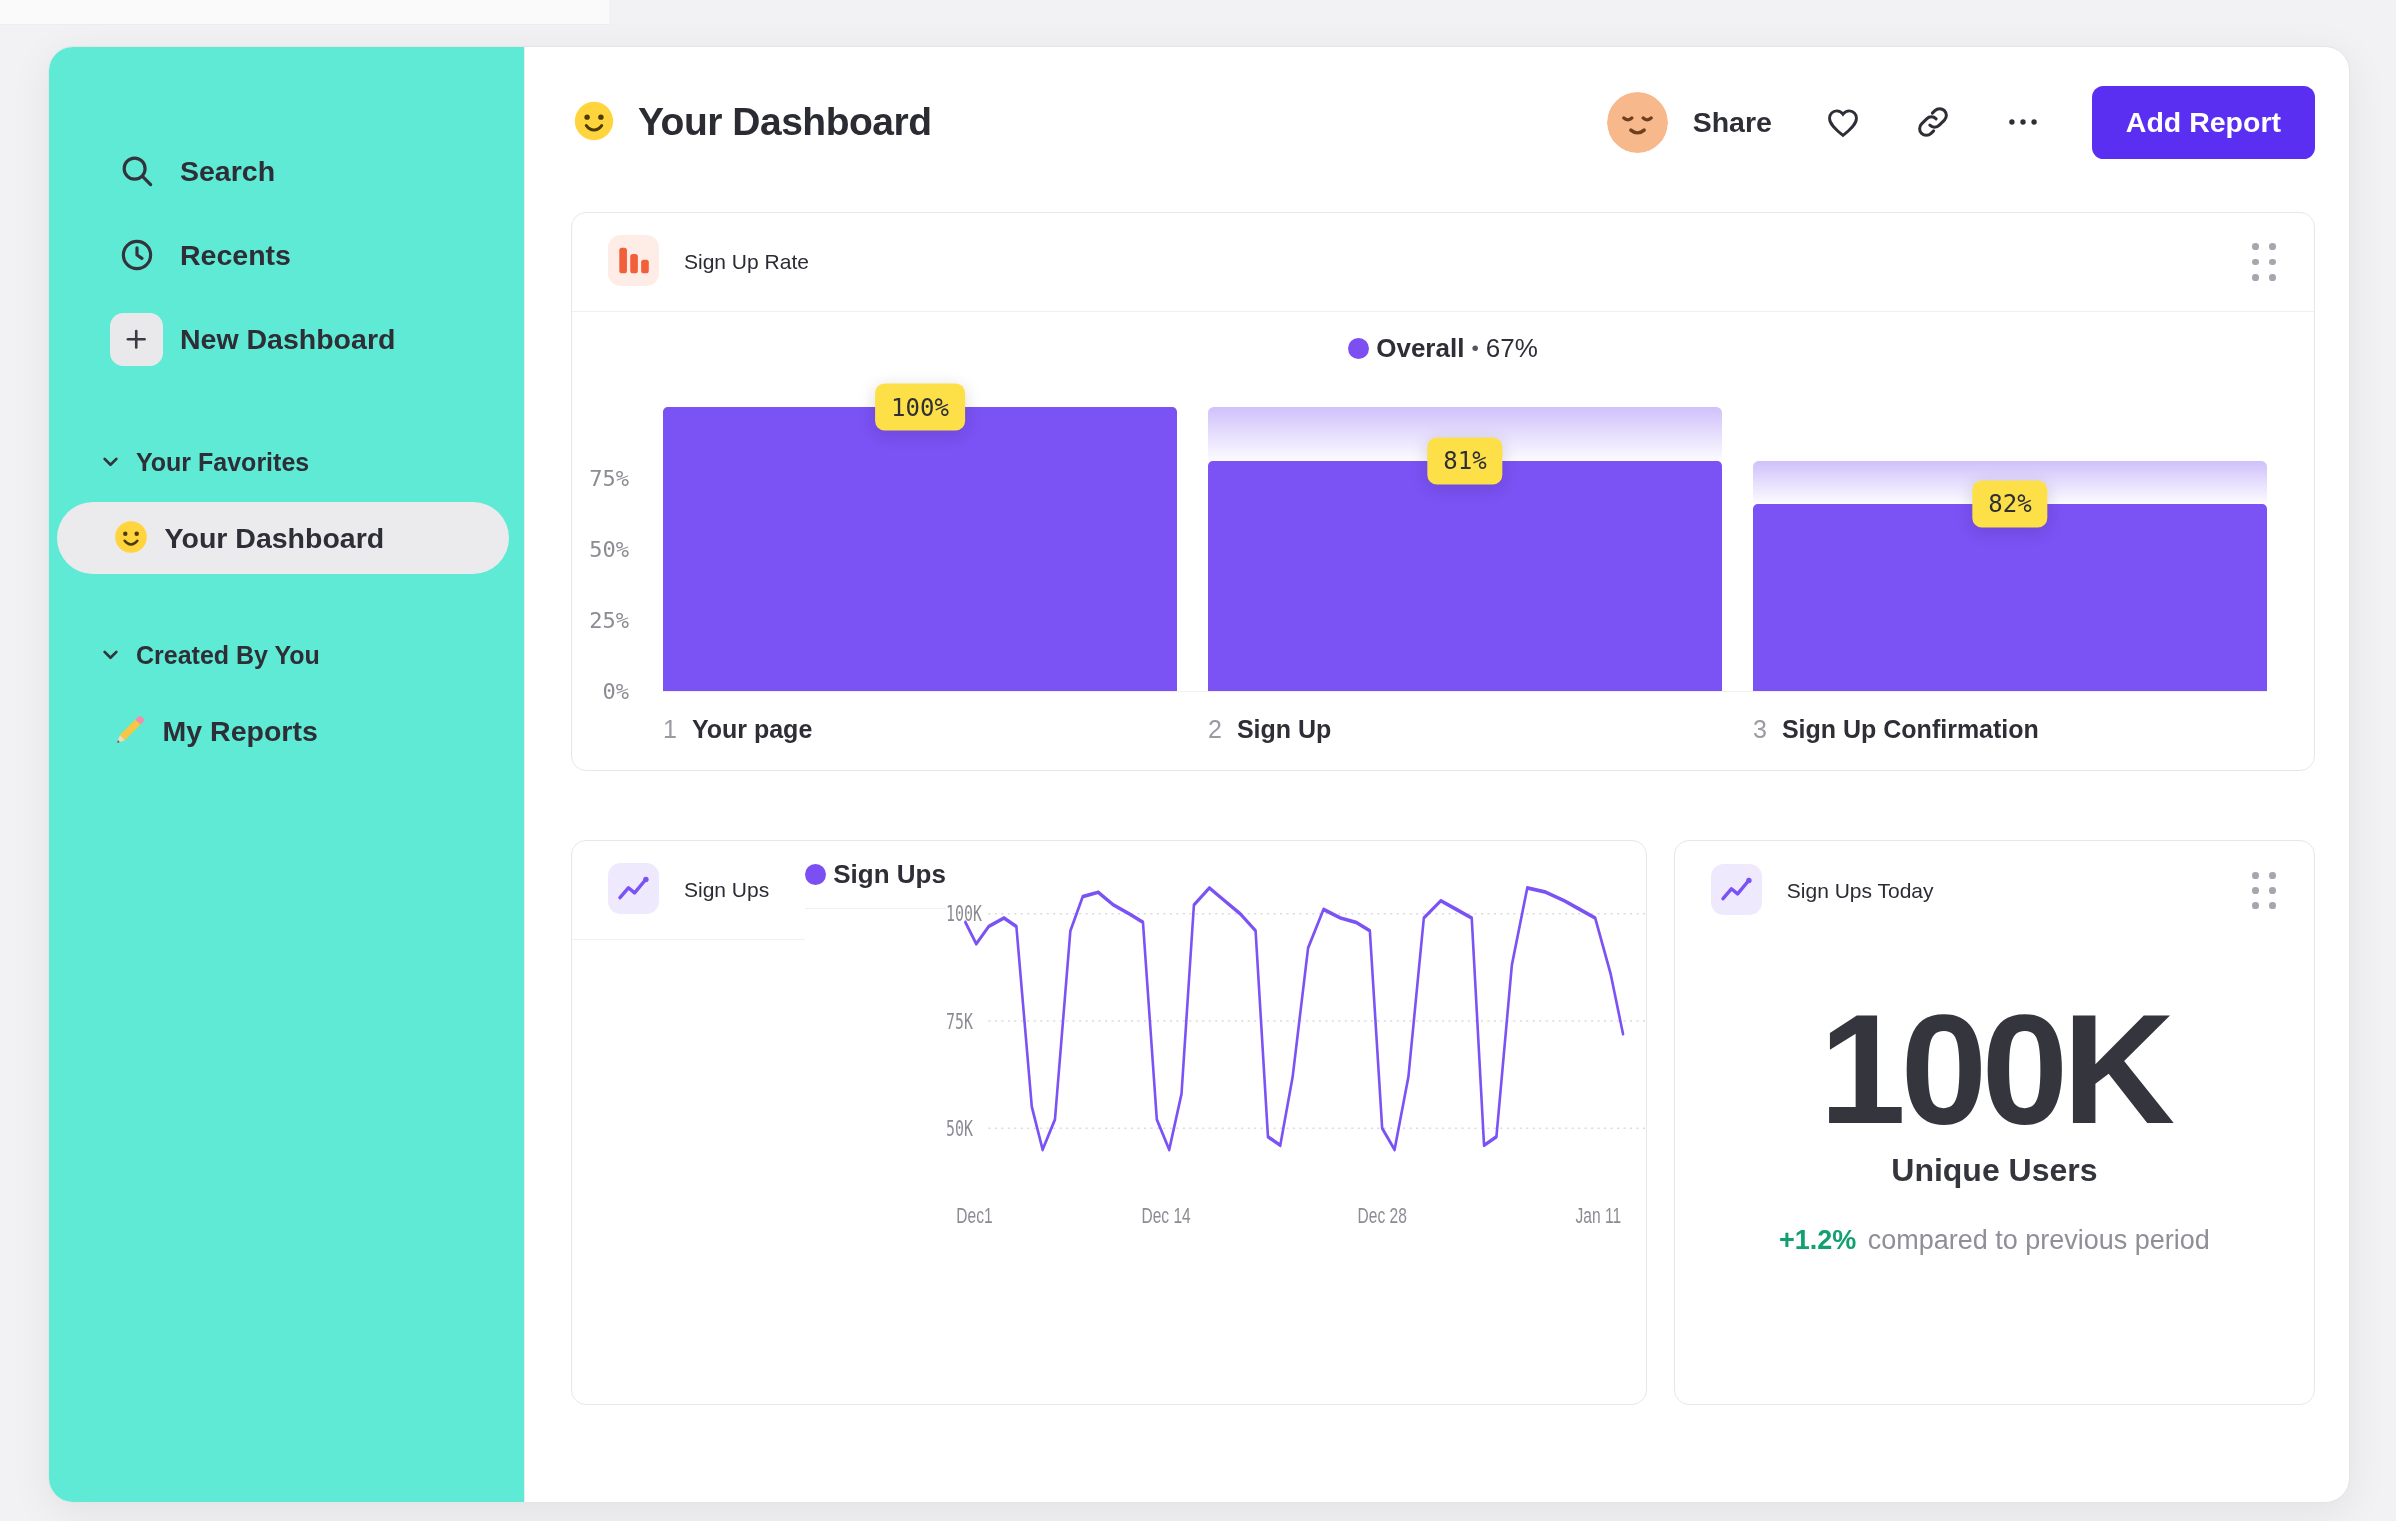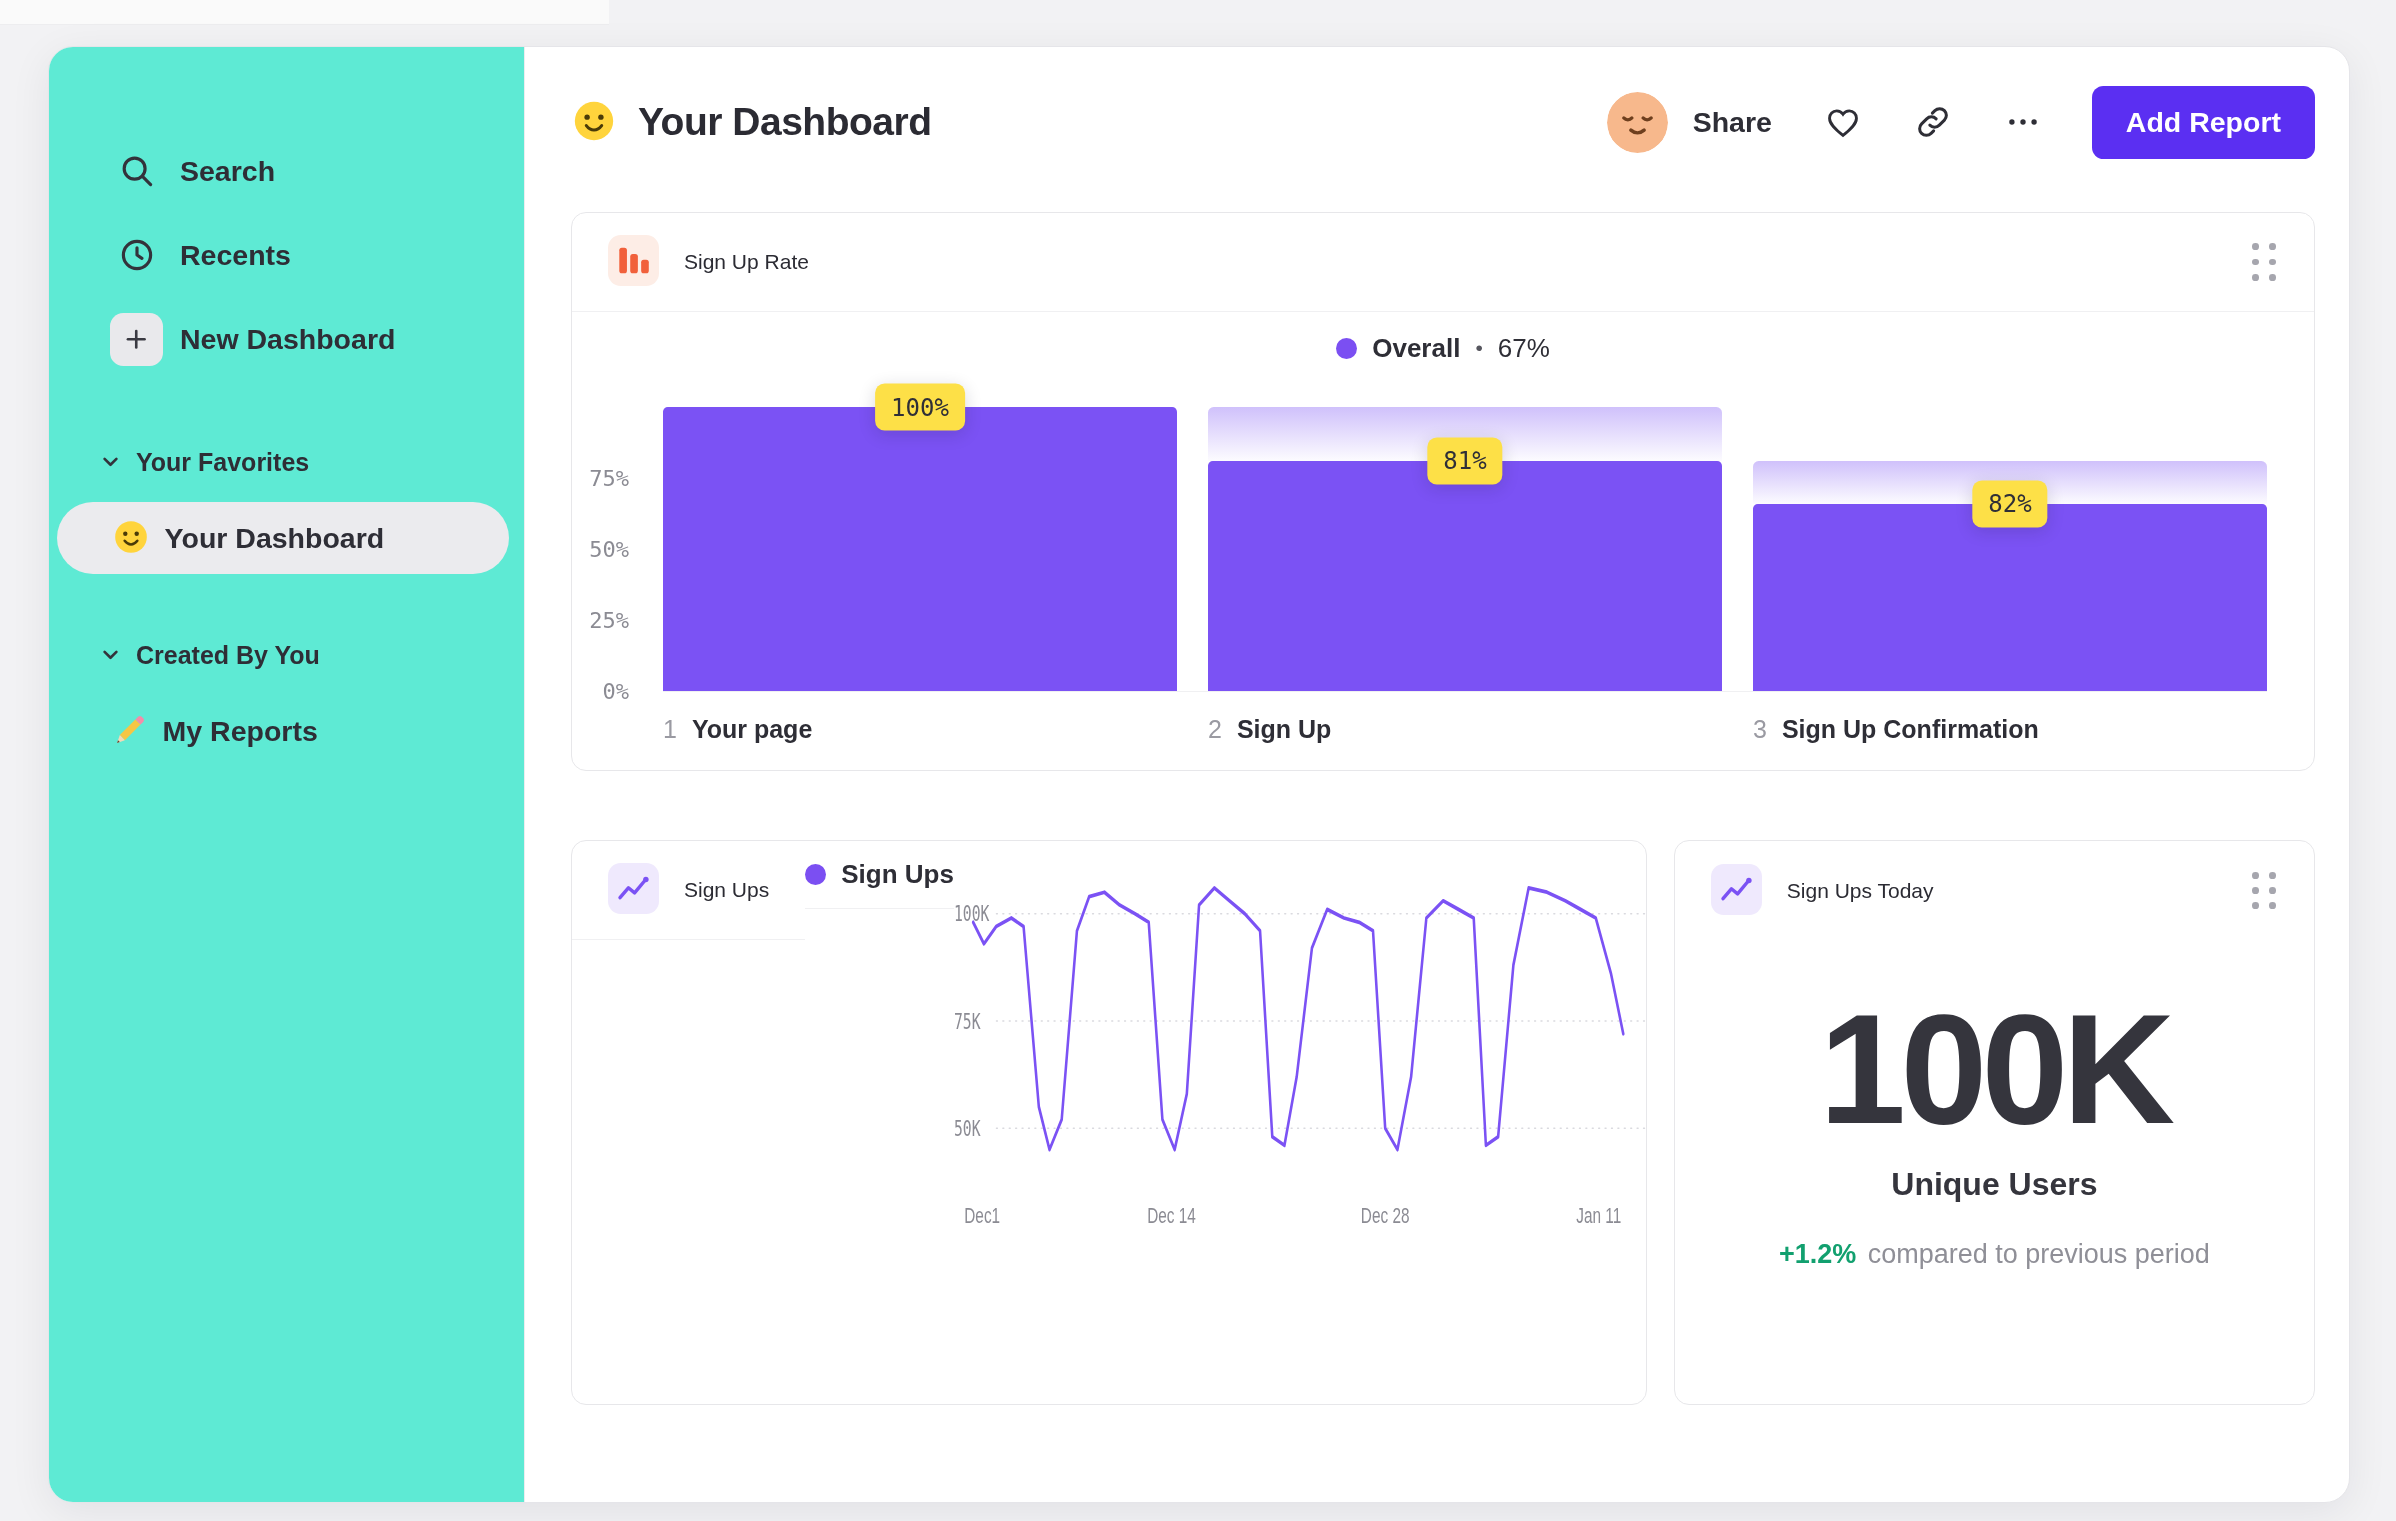--- a/index.html
+++ b/index.html
@@ -31,21 +31,21 @@
   .share-label{font-size:28.5px;font-weight:700;margin-left:25px;cursor:pointer}
   .icon-btn{margin-left:51px;display:flex;cursor:pointer}
   .add-report-btn{margin-left:49px;background:#5B2FF2;color:#fff;font-size:28.5px;font-weight:700;border:none;border-radius:11.4px;padding:20px 34px;cursor:pointer;font-family:inherit}
 
   
   .card{background:#fff;border:1px solid #E7E7EA;border-radius:15px}
   .card-header{height:99px;display:flex;align-items:center;gap:25px;padding:0 36px;border-bottom:1px solid #F0F0F2;flex-shrink:0}
   .card-title{font-size:21px;font-weight:400;color:#2B2B33}
   .drag{margin-left:auto;display:grid;grid-template-columns:repeat(2,8.6px);grid-gap:8.6px;cursor:grab}
   .drag i{width:6.7px;height:6.7px;border-radius:50%;background:#A6A6AE}
-  .legend-row{height:72px;display:flex;align-items:center;justify-content:center;gap:15px;flex-shrink:0}
+  .legend-row{height:72px;display:flex;align-items:center;justify-content:center;gap:7px;flex-shrink:0}
   .legend-dot{width:21px;height:21px;border-radius:50%;background:#7B4FF2}
   .legend-label{font-size:26px;font-weight:700;color:#2E2E36}
   .legend-sep{font-size:21px;color:#56565E}
   .legend-value{font-size:26px;color:#2E2E36}
 
   
   .card-rate{margin-top:55px;height:559px}
   .funnel{position:relative;height:285px;margin:23px 47px 0 91px;display:flex;gap:31px;align-items:flex-end;border-bottom:1px solid #F0F0F2}
   .bar-col{position:relative;flex:1;height:100%;cursor:pointer}
   .bar-solid{position:absolute;bottom:0;left:0;right:0;background:#7B52F4;border-radius:4.8px 4.8px 0 0}
@@ -59,21 +59,21 @@
 
   
   .card-row{display:flex;gap:27px;margin-top:69px;height:565px}
   .card-line{flex:1.68;display:flex;min-width:0}
   .card-line .legend-row{height:68px;border-bottom:1px solid #F0F0F2}
   .line-svg{width:100%;height:384px;margin-top:5.7px;display:block;cursor:crosshair}
   .card-kpi{flex:1;display:flex;flex-direction:column}
   .card-kpi .card-header{border-bottom:none}
   .kpi-body{display:flex;flex-direction:column;align-items:center}
   .kpi-value{margin-top:51px;font-size:156px;font-weight:700;letter-spacing:-5.7px;color:#35353D;line-height:1}
-  .kpi-label{margin-top:19px;font-size:32px;font-weight:700;color:#35353D}
+  .kpi-label{margin-top:5px;font-size:32px;font-weight:700;color:#35353D}
   .kpi-delta-row{margin-top:36px;display:flex;gap:11.4px;font-size:27px;align-items:baseline}
   .kpi-delta{color:#12A06F;font-weight:700}
   .kpi-note{color:#8F8F97}
 </style>
 </head>
 <body>
 
 <div class="top-artifact"></div>
 
 <div class="window">

